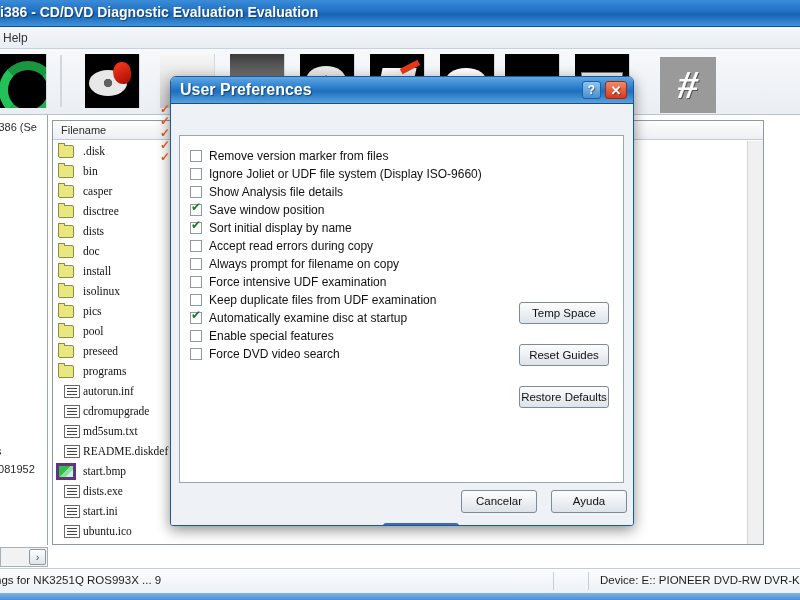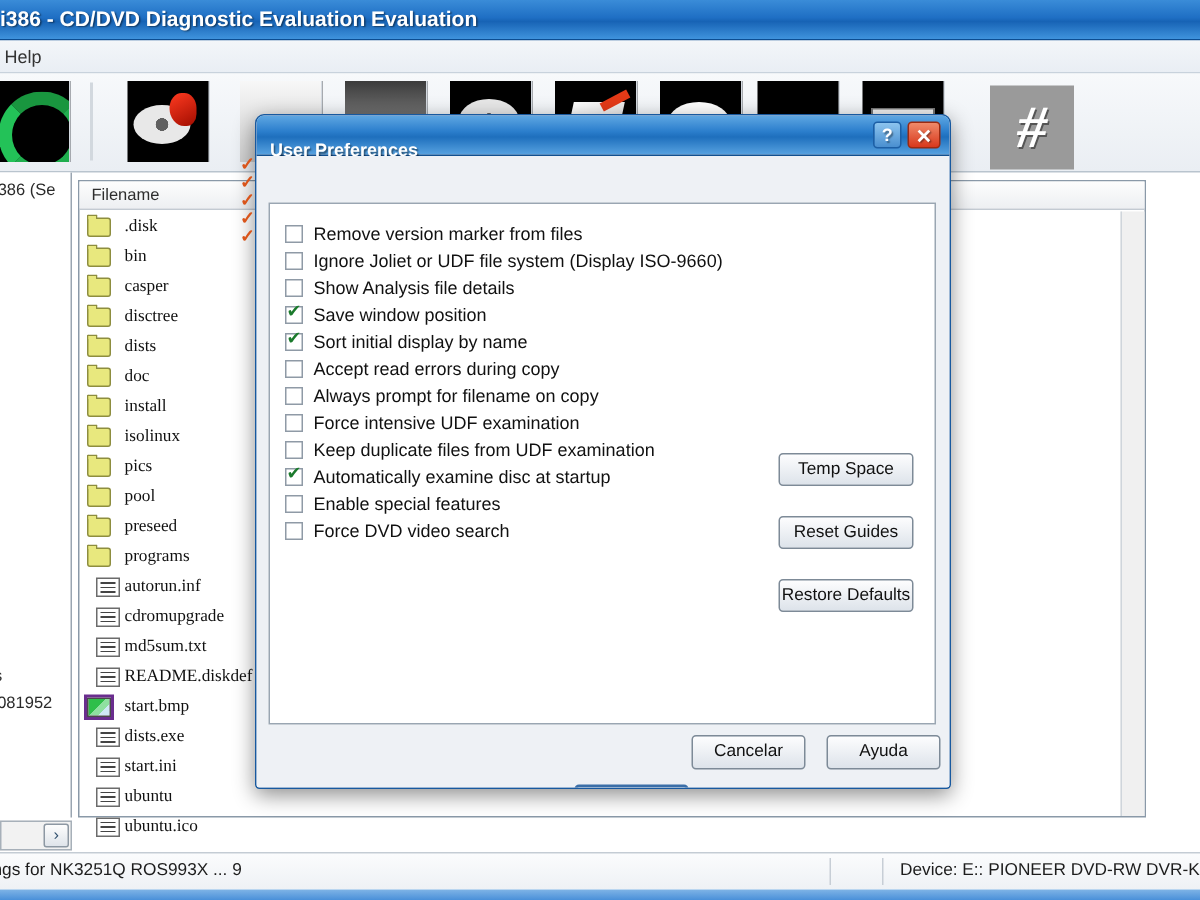--- a/index.html
+++ b/index.html
@@ -210,22 +210,22 @@
     box-sizing: border-box;
     overflow: hidden;
   }
   .dlg-titlebar {
     position: absolute; left: 0; top: 0; width: 100%; height: 27px;
     background: linear-gradient(to bottom,#5fa7e2 0%,#2c7fcd 40%,#1e6fbd 55%,#57a2e0 100%);
     border-bottom: 1px solid #12508f;
     box-sizing: border-box;
   }
   .dlg-title {
-    position: absolute; left: 9px; top: 16px;
-    color: #fff; font-size: 12px; font-weight: bold;
+    position: absolute; left: 9px; top: 4px;
+    color: #fff; font-size: 16px; font-weight: bold;
     text-shadow: 1px 1px 1px rgba(0,0,0,.45);
     white-space: nowrap;
   }
   .dlg-help-btn {
     position: absolute; right: 32px; top: 4px; width: 19px; height: 18px;
     background: linear-gradient(to bottom,#8cc4ee,#4a8fd0);
     border: 1px solid #1d5fa5; border-radius: 3px;
     color: #fff; font-size: 12px; font-weight: bold;
     display: flex; align-items: center; justify-content: center;
     text-shadow: 1px 1px 1px rgba(0,0,0,.4);
@@ -468,24 +468,20 @@
         <div class="frow">
           <div class="ficon ico-file"></div>
           <div class="fname">dists.exe</div>
         </div>
         <div class="frow">
           <div class="ficon ico-file"></div>
           <div class="fname">start.ini</div>
         </div>
         <div class="frow">
           <div class="ficon ico-file"></div>
-          <div class="fname">ubuntu</div>
-        </div>
-        <div class="frow">
-          <div class="ficon ico-file"></div>
           <div class="fname">ubuntu.ico</div>
         </div>
       </div>
     <div class="fp-scrollbar-v"></div>
   </div>
 
   <div class="ghost-row">
     <span style="left:0">3700</span>
     <span style="left:100px">160K</span>
     <span style="left:160px">28/05/2008 13:50:42</span>

